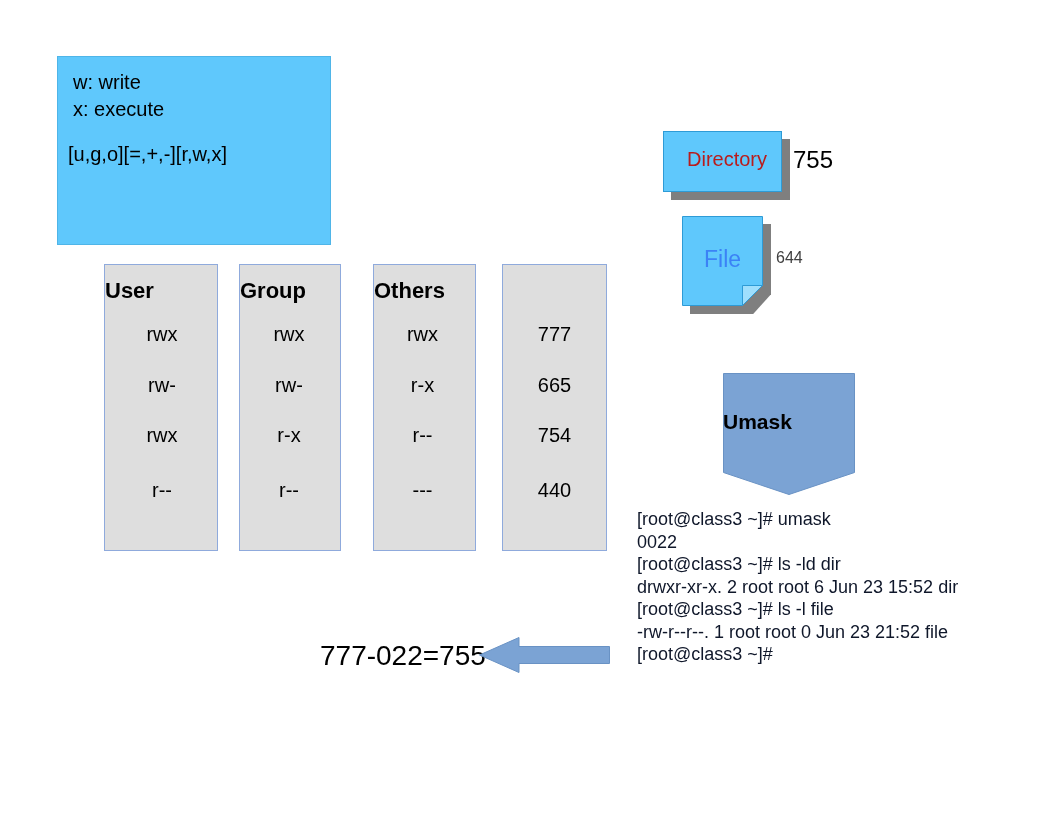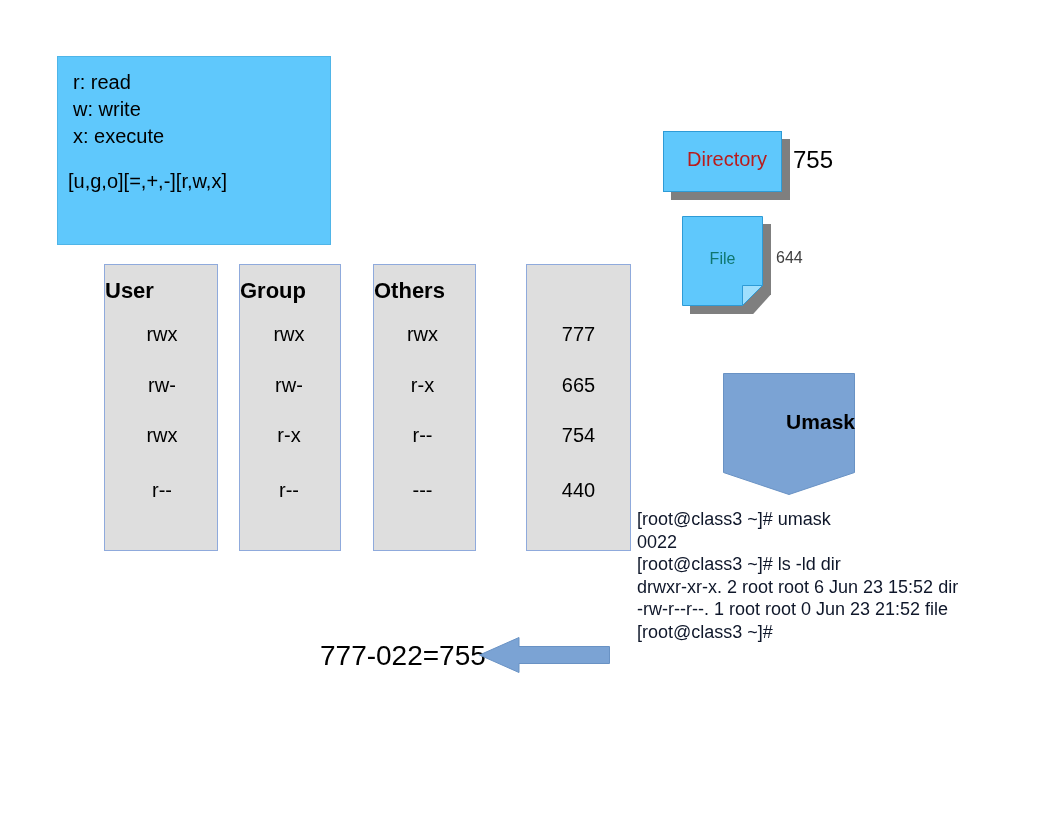--- a/index.html
+++ b/index.html
@@ -63,21 +63,21 @@
     position: absolute;
     top: 264px;
     height: 287px;
     background: #DEDEDE;
     border: 1px solid #8FAADC;
     box-sizing: border-box;
   }
   #col-user   { left: 104px; width: 114px; }
   #col-group  { left: 239px; width: 102px; }
   #col-others { left: 373px; width: 103px; }
-  #col-octal  { left: 502px; width: 105px; margin-left: 24px; }
+  #col-octal  { left: 502px; width: 105px; }
 
   .perm-col .col-head {
     position: absolute;
     left: 0;
     right: 0;
     top: 13px;
     text-align: left;
     font-size: 22px;
     font-weight: bold;
     line-height: 26px;
@@ -169,23 +169,23 @@
     left: 0; top: 0;
     width: 81px;
     height: 90px;
   }
   #file-shape .face svg { display: block; }
   #file-shape .face-label {
     position: absolute;
     left: 0; right: 0;
     top: 31px;
     text-align: center;
-    font-size: 16px;
-    line-height: 24px;
-    color: #0f766e;
+    font-size: 23px;
+    line-height: 24px;
+    color: #3b82f6;
   }
   #file-value {
     position: absolute;
     left: 776px;
     top: 246px;
     font-size: 16px;
     line-height: 24px;
     color: #404040;
   }
 
@@ -195,21 +195,21 @@
     left: 723px;
     top: 373px;
     width: 132px;
     height: 122px;
   }
   #umask-shape svg { display: block; }
   #umask-shape .shape-label {
     position: absolute;
     left: 0; right: 0;
     top: 36px;
-    text-align: right;
+    text-align: left;
     font-size: 21px;
     font-weight: bold;
     line-height: 25px;
     color: #000;
   }
 
   
   #terminal-block {
     position: absolute;
     left: 637px;
@@ -242,21 +242,20 @@
   }
   #left-arrow svg { display: block; }
 </style>
 </head>
 <body>
 
 <div class="stage">
 
   <div id="legend-box">
     <div class="legend-lines">
-      <div class="legend-line">r: read</div>
       <div class="legend-line">w: write</div>
       <div class="legend-line">x: execute</div>
       <div class="legend-gap"></div>
       <div class="legend-pattern">[u,g,o][=,+,-][r,w,x]</div>
     </div>
   </div>
 
   <div class="perm-col" id="col-user">
     <div class="col-head">User</div>
     <div class="col-cell cell-0">rwx</div>
@@ -313,20 +312,21 @@
       <path d="M0.5 0.5 L131.5 0.5 L131.5 99.5 L66 121.5 L0.5 99.5 Z" fill="#7BA3D4" stroke="#6992C4" stroke-width="1"></path>
     </svg>
     <div class="shape-label">Umask</div>
   </div>
 
   <div id="terminal-block">
     <div class="term-line">[root@class3 ~]# umask</div>
     <div class="term-line">0022</div>
     <div class="term-line">[root@class3 ~]# ls -ld dir</div>
     <div class="term-line">drwxr-xr-x. 2 root root 6 Jun 23 15:52 dir</div>
+    <div class="term-line">[root@class3 ~]# ls -l file</div>
     <div class="term-line">-rw-r--r--. 1 root root 0 Jun 23 21:52 file</div>
     <div class="term-line">[root@class3 ~]#</div>
   </div>
 
   <div id="equation-text">777-022=755</div>
   <div id="left-arrow">
     <svg width="131" height="36" viewBox="0 0 131 36">
       <path d="M0.5 18 L40 0.5 L40 9.5 L130.5 9.5 L130.5 26.5 L40 26.5 L40 35.5 Z" fill="#7BA3D4" stroke="#6992C4" stroke-width="1" stroke-linejoin="round"></path>
     </svg>
   </div>

